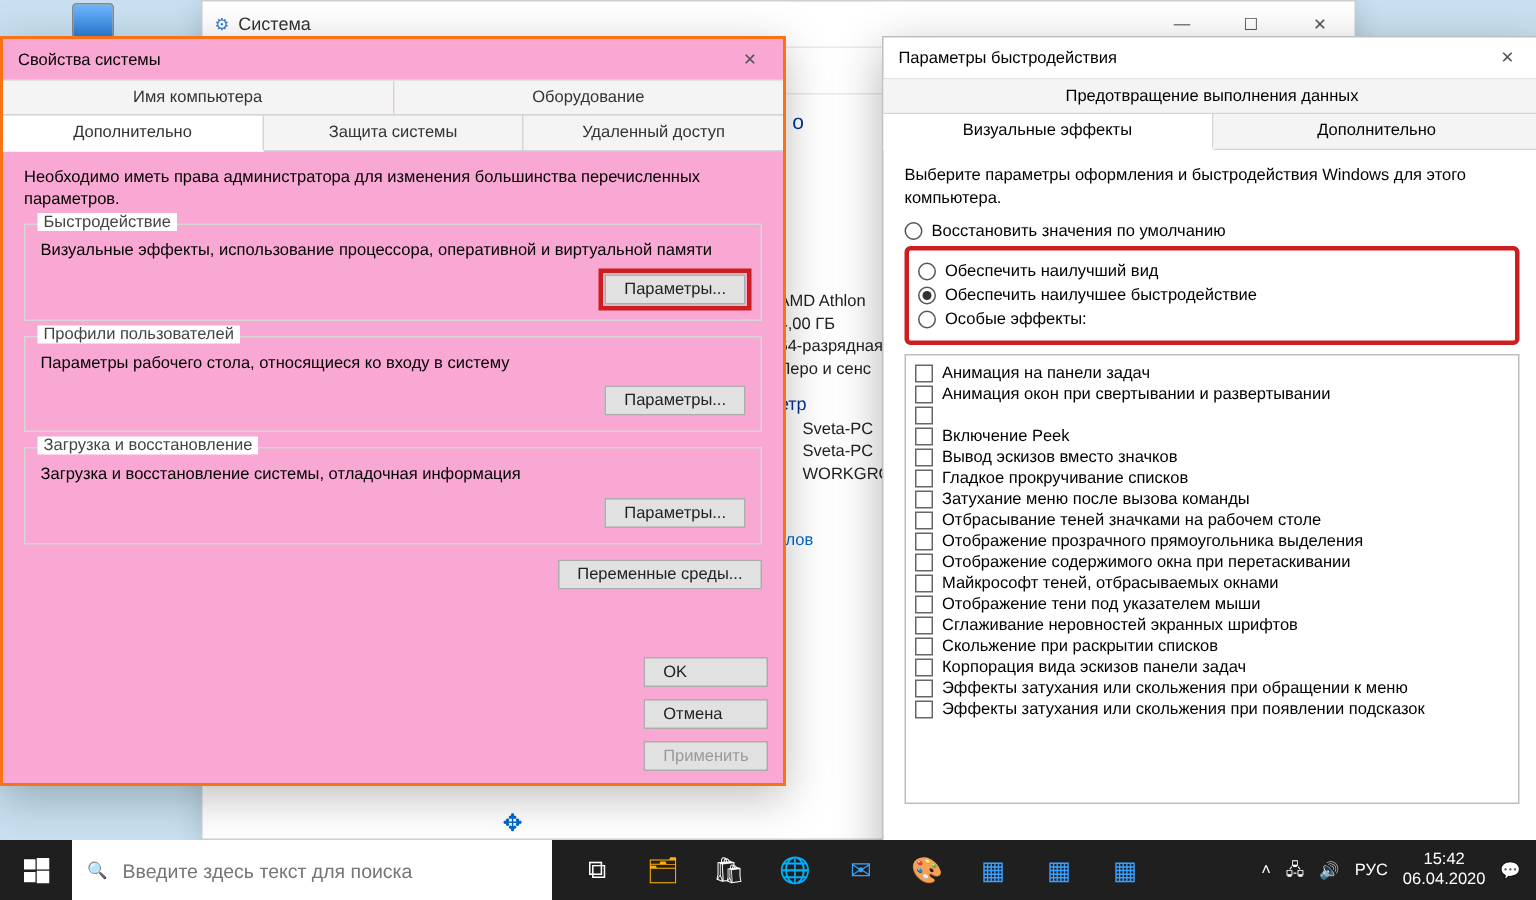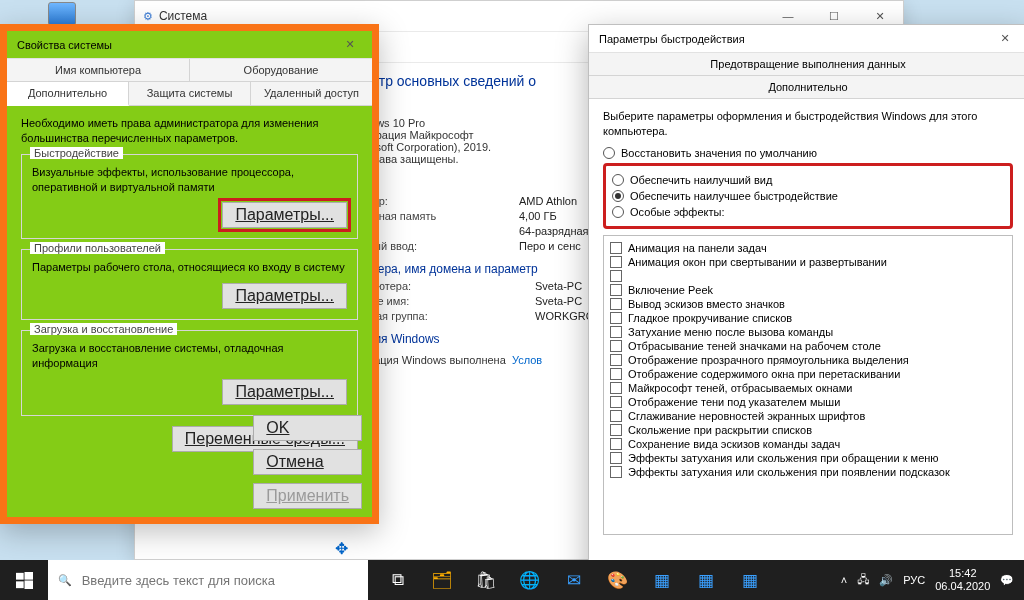--- a/index.html
+++ b/index.html
@@ -28,39 +28,39 @@
 .logo-win .a { left: 0; top: 0; transform: skewY(-6deg); }
 .logo-win .b { right: 0; top: -2px; transform: skewY(-6deg); }
 .logo-win .c { left: 0; bottom: 0; transform: skewY(-6deg); }
 .logo-win .d { right: 0; bottom: -2px; transform: skewY(-6deg); }
 .activation-line { margin-top: 8px; }
 .activation-line a { color: #0066cc; text-decoration: none; }
 .shuffle-icon { position: absolute; left: 200px; top: 538px; color: #0066cc; font-size: 16px; }
 
 
 .propdlg {
-  position: absolute; left: 0; top: 24px; width: 379px; height: 500px;
-  background: #84cc16; border: 7px solid #f97316;
+  position: absolute; left: 0; top: 24px; width: 524px; height: 500px;
+  background: #f9a8d4; border: 2px solid #f97316;
   box-shadow: 0 8px 28px rgba(0,0,0,.25);
 }
 .propdlg .titlebar { height: 28px; display: flex; align-items: center; padding-left: 10px; border-bottom: 1px solid #e2e2e2; }
 .propdlg .titlebar .close { margin-left: auto; width: 44px; height: 28px; display: flex; align-items: center; justify-content: center; color: #555; }
 .tabs-row1, .tabs-row2 { display: flex; border-bottom: 1px solid #d4d4d4; }
 .tab { flex: 1; text-align: center; padding: 5px 0; font-size: 11px; color: #333; background: #f4f4f4; border-right: 1px solid #d4d4d4; }
 .tab:last-child { border-right: none; }
 .tab.active { background: #fff; border-bottom: 2px solid #fff; margin-bottom: -1px; }
 .propdlg .content { padding: 10px 14px 8px; }
 .propdlg .intro { margin-bottom: 8px; line-height: 1.35; }
 .fieldset { border: 1px solid #d6d6d6; padding: 10px; margin-bottom: 10px; position: relative; }
 .fieldset .legend { position: absolute; top: -8px; left: 8px; background: #fff; padding: 0 4px; color: #444; }
 .fieldset .desc { margin-bottom: 8px; line-height: 1.35; }
 .fieldset .btnrow { text-align: right; }
 .winbutton {
   display: inline-block; background: #e1e1e1; border: 1px solid #acacac;
-  padding: 3px 12px; font-size: 16px; color: #222; cursor: default; text-decoration: underline;
+  padding: 3px 12px; font-size: 11px; color: #222; cursor: default;
 }
 .winbutton.disabled { color: #9a9a9a; }
 .hl-red { outline: 3px solid #cc1e1e; outline-offset: 1px; }
 .dlg-footer { position: absolute; bottom: 8px; right: 10px; display: flex; gap: 8px; flex-direction: column; }
 
 
 .perfdlg {
   position: absolute; left: 588px; top: 24px; width: 440px; height: 564px;
   background: #fff; border: 1px solid #bfbfbf;
   box-shadow: 0 10px 30px rgba(0,0,0,.30);
@@ -247,20 +247,21 @@
 
 <div class="perfdlg">
   <div class="titlebar">
     <span>Параметры быстродействия</span>
     <div class="close">✕</div>
   </div>
   <div class="toptab-row">
     <div class="toptab full">Предотвращение выполнения данных</div>
   </div>
   <div class="toptab-row">
+    <div class="toptab active">Визуальные эффекты</div>
     <div class="toptab">Дополнительно</div>
   </div>
   <div class="body">
     <div class="hint">Выберите параметры оформления и быстродействия Windows для этого компьютера.</div>
     <div id="perf-radios">
         <div class="radio-row">
           <span class="radio-dot"></span>
           <span>Восстановить значения по умолчанию</span>
         </div>
         <div class="hl-red-box">
@@ -329,21 +330,21 @@
         <div class="chk-row">
           <span class="chkbox"></span>
           <span>Сглаживание неровностей экранных шрифтов</span>
         </div>
         <div class="chk-row">
           <span class="chkbox"></span>
           <span>Скольжение при раскрытии списков</span>
         </div>
         <div class="chk-row">
           <span class="chkbox"></span>
-          <span>Сохранение вида эскизов команды задач</span>
+          <span>Корпорация вида эскизов панели задач</span>
         </div>
         <div class="chk-row">
           <span class="chkbox"></span>
           <span>Эффекты затухания или скольжения при обращении к меню</span>
         </div>
         <div class="chk-row">
           <span class="chkbox"></span>
           <span>Эффекты затухания или скольжения при появлении подсказок</span>
         </div>
       </div>

